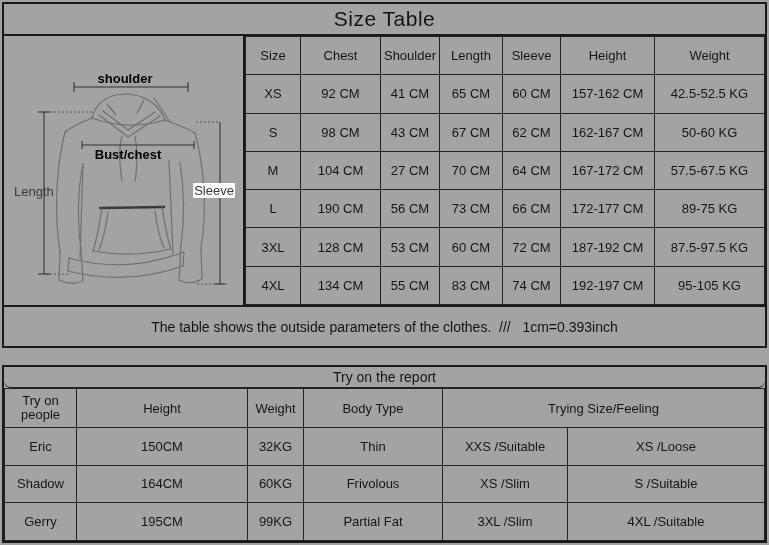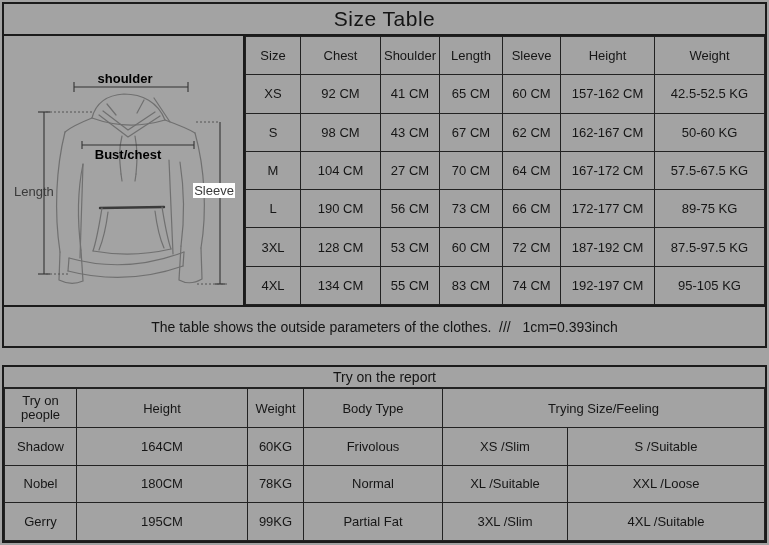--- a/index.html
+++ b/index.html
@@ -33,21 +33,21 @@
     display:flex; align-items:center; justify-content:center;
     font-size:14px; white-space:pre;
   }
   
   .bottom-table {
     position:absolute; left:2px; top:365px; width:765px; height:178px;
     border:2px solid #1b1b1b; display:flex; flex-direction:column;
   }
   .tryon-title {
     height:21px; border-bottom:1px solid #222;
-    display:flex; align-items:center; justify-content:center; font-size:14px;
+    display:flex; align-items:center; justify-content:center; font-size:14px;border-radius:7px;
   }
   .tryon-grid { width:100%; flex:1; }
   .tryon-grid td {
     border:1px solid #222; text-align:center; vertical-align:middle;
     font-size:13px; color:#161616;
   }
   .tryon-grid tr.hdr { height:39px; }
   .tryon-grid td.wrap { white-space:normal; line-height:1.1; }
   svg text { font-family:"Liberation Sans", sans-serif; }
 </style>
@@ -228,34 +228,34 @@
         </colgroup>
       <tbody>
           <tr class="hdr">
         <td class="wrap">Try on people</td>
         <td>Height</td>
         <td>Weight</td>
         <td>Body Type</td>
         <td colspan="2">Trying Size/Feeling</td>
       </tr>
       <tr>
+        <td>Eric</td>
+        <td>150CM</td>
+        <td>32KG</td>
+        <td>Thin</td>
+        <td>XXS /Suitable</td>
+        <td>XS /Loose</td>
+      </tr>
+      <tr>
         <td>Shadow</td>
         <td>164CM</td>
         <td>60KG</td>
         <td>Frivolous</td>
         <td>XS /Slim</td>
         <td>S /Suitable</td>
-      </tr>
-      <tr>
-        <td>Nobel</td>
-        <td>180CM</td>
-        <td>78KG</td>
-        <td>Normal</td>
-        <td>XL /Suitable</td>
-        <td>XXL /Loose</td>
       </tr>
       <tr>
         <td>Gerry</td>
         <td>195CM</td>
         <td>99KG</td>
         <td>Partial Fat</td>
         <td>3XL /Slim</td>
         <td>4XL /Suitable</td>
       </tr>
     </tbody>

